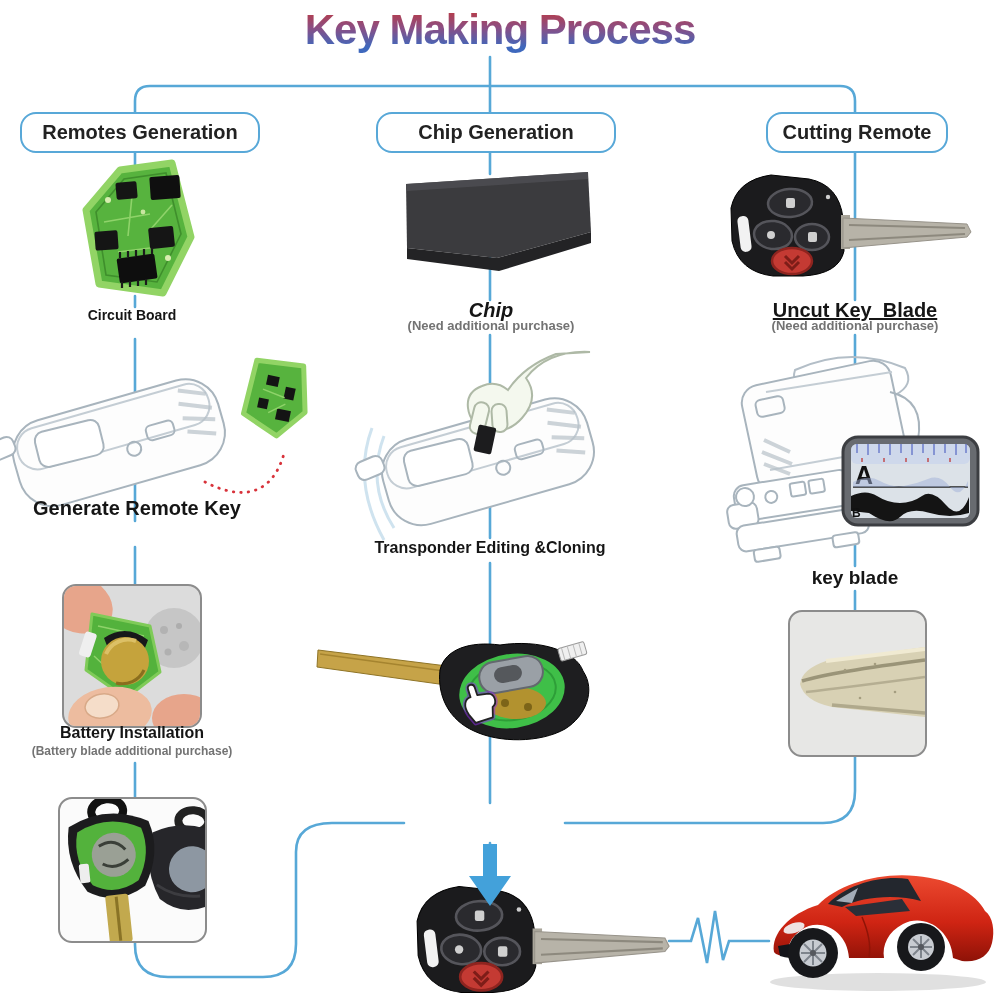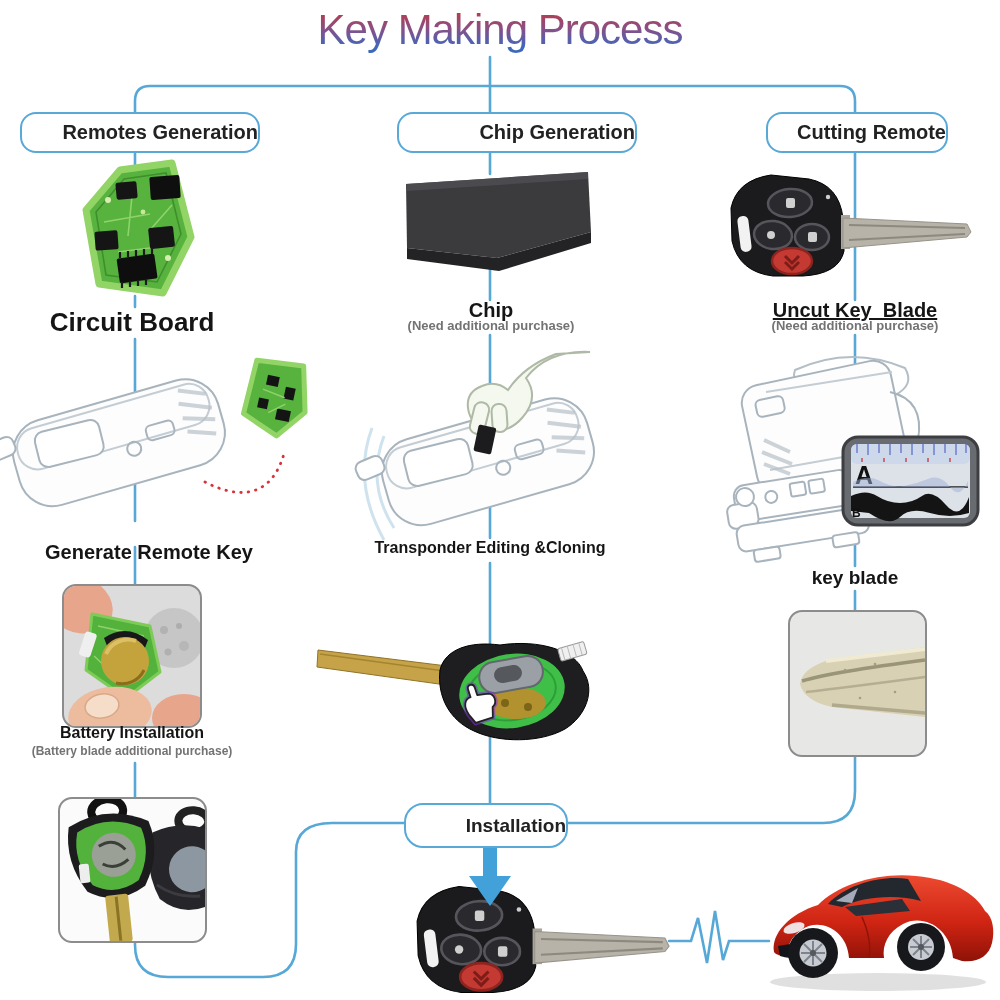--- a/index.html
+++ b/index.html
@@ -1,23 +1,23 @@
 <!DOCTYPE html>
 <html><head>
 <meta charset="utf-8">
 <style>
   html,body{margin:0;padding:0;background:#fff;}
   .canvas{position:relative;width:1000px;height:1000px;background:#ffffff;overflow:hidden;
           font-family:"Liberation Sans",sans-serif;}
   .art{position:absolute;left:0;top:0;}
   .page-title{position:absolute;left:50%;top:6px;transform:translateX(-50%);
-    font-size:42px;font-weight:normal;letter-spacing:-1px;white-space:nowrap;
+    font-size:42px;font-weight:bold;letter-spacing:-1px;white-space:nowrap;
     background:linear-gradient(180deg,#bb3a43 8%,#8a4f85 46%,#3e68bd 86%);
     -webkit-background-clip:text;background-clip:text;color:transparent;}
-  .flow-box{position:absolute;display:flex;align-items:center;justify-content:flex-end;
+  .flow-box{position:absolute;display:flex;align-items:center;justify-content:center;
     border:2.5px solid #58a8d8;border-radius:16px;background:#ffffff;
     font-weight:bold;font-size:20px;color:#222;}
   .caption{position:absolute;transform:translateX(-50%);white-space:nowrap;
     font-weight:bold;color:#151515;text-align:center;}
   .caption.red{color:#737373;}
   .photo-box{position:absolute;border:2.5px solid #8c8c8c;border-radius:14px;
     background:#dcdcdc;overflow:hidden;}
   .photo-box svg{display:block;}
 </style>
 </head>
@@ -259,39 +259,36 @@
       <circle cx="55" cy="58" r="1.3" fill="#a49d80"></circle>
         <circle cx="85" cy="52" r="1.3" fill="#a49d80"></circle>
       <circle cx="70" cy="86" r="1.3" fill="#a49d80"></circle>
         <circle cx="105" cy="80" r="1.3" fill="#a49d80"></circle>
     </svg>
   </div>
 
   <div class="flow-box" style="left:20px;top:112px;width:236px;height:37px;">
     <span>Remotes Generation</span>
   </div>
-  <div class="flow-box" style="left:376px;top:112px;width:236px;height:37px;margin-left:21px;">
+  <div class="flow-box" style="left:376px;top:112px;width:236px;height:37px;">
     <span>Chip Generation</span>
   </div>
   <div class="flow-box" style="left:766px;top:112px;width:178px;height:37px;">
     <span>Cutting Remote</span>
   </div>
-  <div class="flow-box" style="left:404px;top:803px;width:160px;height:41px;border-radius:19px;font-size:19px;">
-    <span>Installation</span>
-  </div>
-
-  <div class="caption" style="left:132px;top:307px;font-size:26px;">Circuit Board</div>
-
-  <div class="caption" style="left:491px;top:299px;font-size:20px;">Chip</div>
+
+  <div class="caption" style="left:132px;top:307px;font-size:14px;">Circuit Board</div>
+
+  <div class="caption" style="left:491px;top:299px;font-size:20px;font-style:italic;">Chip</div>
   <div class="caption red" style="left:491px;top:318px;font-size:13px;">(Need additional purchase)</div>
 
   <div class="caption" style="left:855px;top:299px;font-size:20px;white-space:pre;text-decoration:underline;">Uncut Key  Blade</div>
   <div class="caption red" style="left:855px;top:318px;font-size:13px;">(Need additional purchase)</div>
 
-  <div class="caption" style="left:137px;top:541px;font-size:20px;margin-left:12px;">Generate Remote Key</div>
+  <div class="caption" style="left:137px;top:497px;font-size:20px;">Generate Remote Key</div>
 
   <div class="caption" style="left:490px;top:539px;font-size:16px;">Transponder Editing &amp;Cloning</div>
 
   <div class="caption" style="left:855px;top:567px;font-size:19px;">key blade</div>
 
   <div class="caption" style="left:132px;top:724px;font-size:16px;">Battery Installation</div>
   <div class="caption red" style="left:132px;top:744px;font-size:12px;">(Battery blade additional purchase)</div>
 
   <div class="page-title">Key Making Process</div>
 

